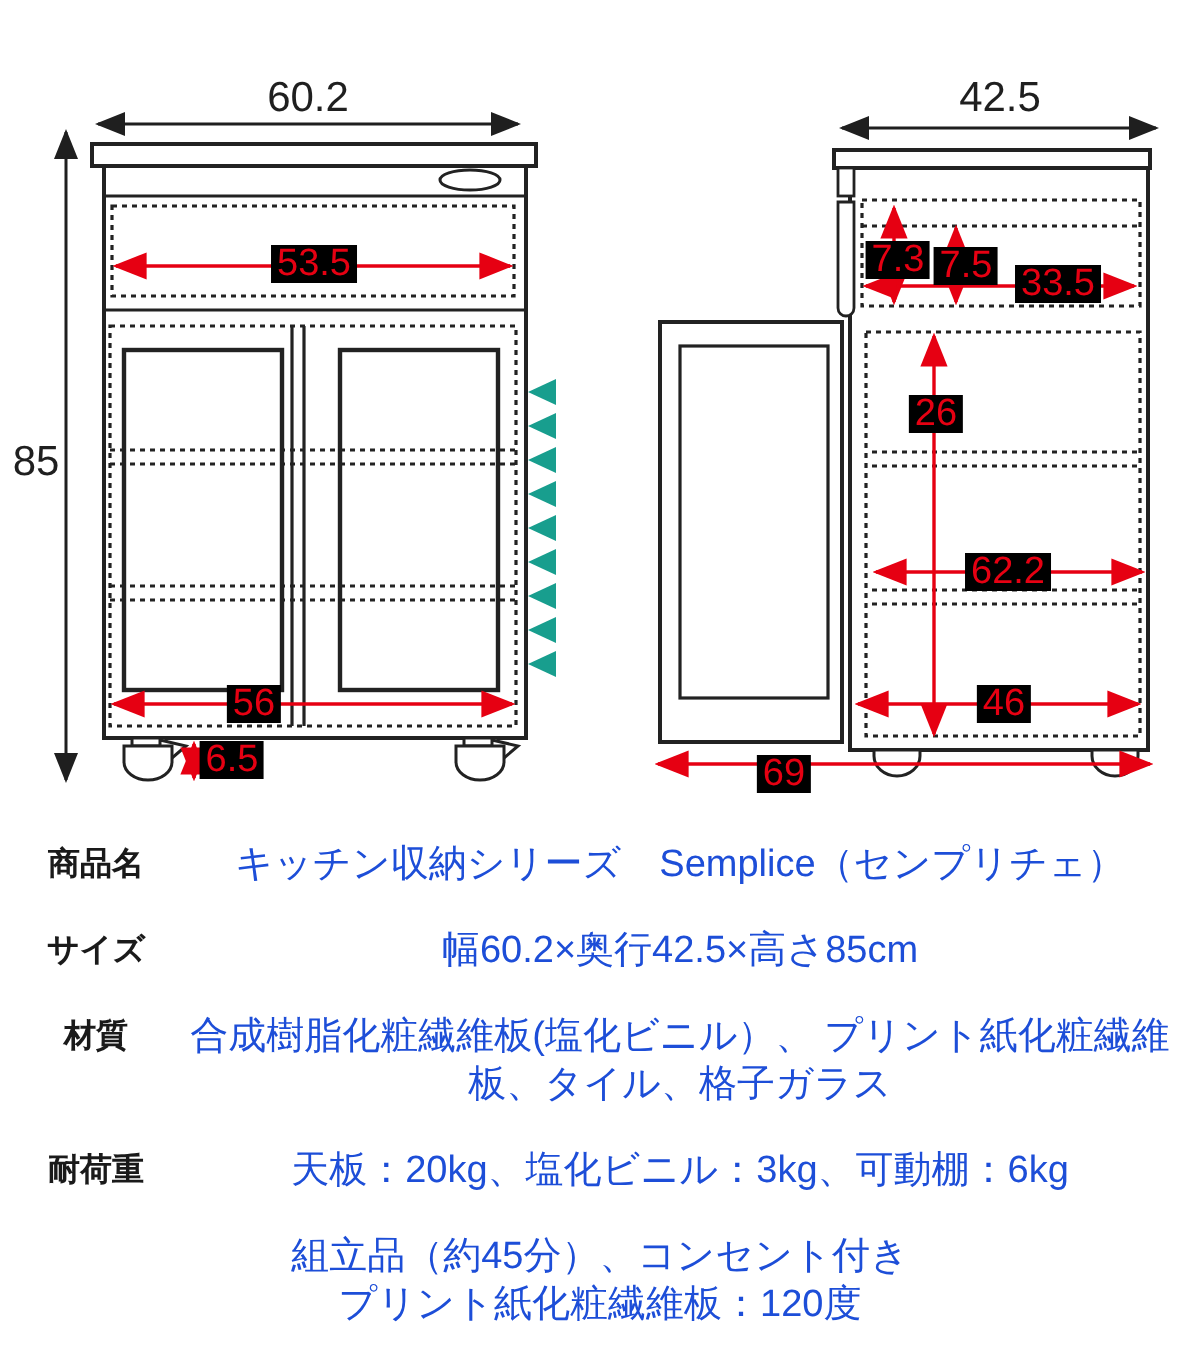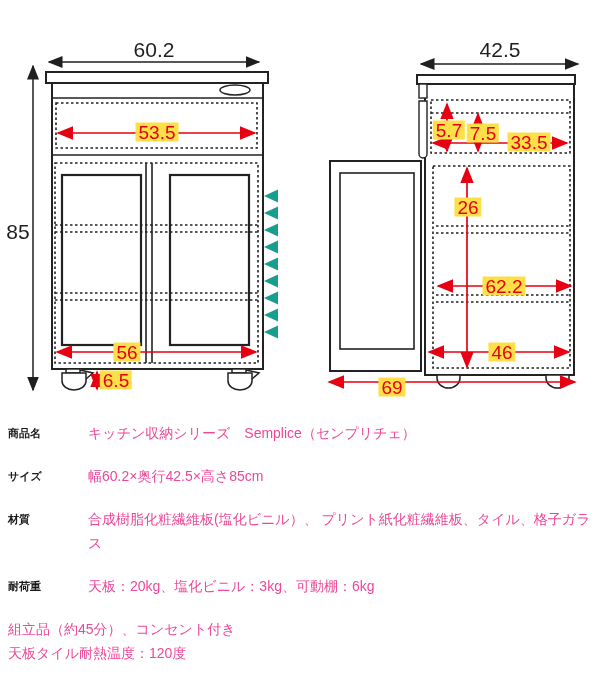--- a/index.html
+++ b/index.html
@@ -1,33 +1,33 @@
 <!DOCTYPE html>
 <html><head>
 <meta charset="utf-8">
 <style>
   html,body{margin:0;padding:0;background:#fff;}
   #stage{
     position:relative;width:600px;height:684px;background:#fff;overflow:hidden;
-    font-family:"Liberation Sans","DejaVu Sans",sans-serif;color:#1a1a1a;
+    font-family:"Liberation Sans","DejaVu Sans",sans-serif;color:#1a1a1a;text-align:center;
   }
   #drawing{position:absolute;left:0;top:0;}
   .dim{
     position:absolute;transform:translate(-50%,-50%);white-space:nowrap;
     line-height:1;pointer-events:none;
   }
   .dim.black{color:#1f1f1f;font-size:21px;}
-  .dim.red{color:#e60012;font-size:19px;background:#fde047;padding:0 3px;}
+  .dim.red{color:#e60012;font-size:19px;background:#000000;padding:0 3px;}
   #spec{position:absolute;left:8px;top:421px;width:584px;}
   .spec-row{display:flex;margin-bottom:19px;}
   .spec-label{
-    width:80px;flex:0 0 80px;font-weight:bold;font-size:11px;line-height:24px;
+    width:80px;flex:0 0 80px;font-weight:bold;font-size:16px;line-height:24px;
   }
   .spec-value{
-    flex:1;font-size:14px;line-height:24px;white-space:pre-line;color:#ec4899;
+    flex:1;font-size:19px;line-height:24px;white-space:pre-line;color:#1d4ed8;
   }
 </style>
 </head>
 <body>
 
 <div id="stage">
 
   <svg id="drawing" width="600" height="405" viewBox="0 0 600 405">
     <defs>
       <marker id="mB" markerWidth="10" markerHeight="8" refX="9" refY="4" orient="auto-start-reverse">
@@ -128,21 +128,21 @@
     </g>
   </svg>
 
   <span class="dim black" style="left:154px;top:49px">60.2</span>
   <span class="dim black" style="left:18px;top:231px">85</span>
   <span class="dim red" style="left:157px;top:132px">53.5</span>
   <span class="dim red" style="left:127px;top:352px">56</span>
   <span class="dim red" style="left:116px;top:380px">6.5</span>
 
   <span class="dim black" style="left:500px;top:49px">42.5</span>
-  <span class="dim red" style="left:449px;top:130px">5.7</span>
+  <span class="dim red" style="left:449px;top:130px">7.3</span>
   <span class="dim red" style="left:483px;top:133px">7.5</span>
   <span class="dim red" style="left:529px;top:142px">33.5</span>
   <span class="dim red" style="left:468px;top:207px">26</span>
   <span class="dim red" style="left:504px;top:286px">62.2</span>
   <span class="dim red" style="left:502px;top:352px">46</span>
   <span class="dim red" style="left:392px;top:387px">69</span>
 
   <div id="spec">
     <div class="spec-row">
       <span class="spec-label">商品名</span>
@@ -155,17 +155,17 @@
     <div class="spec-row">
       <span class="spec-label">材質</span>
       <span class="spec-value">合成樹脂化粧繊維板(塩化ビニル）、 プリント紙化粧繊維板、タイル、格子ガラス</span>
     </div>
     <div class="spec-row">
       <span class="spec-label">耐荷重</span>
       <span class="spec-value">天板：20kg、塩化ビニル：3kg、可動棚：6kg</span>
     </div>
     <div class="spec-row">
       <span class="spec-value">組立品（約45分）、コンセント付き
-天板タイル耐熱温度：120度</span>
+プリント紙化粧繊維板：120度</span>
     </div>
   </div>
 
 </div>
 
 </body></html>

